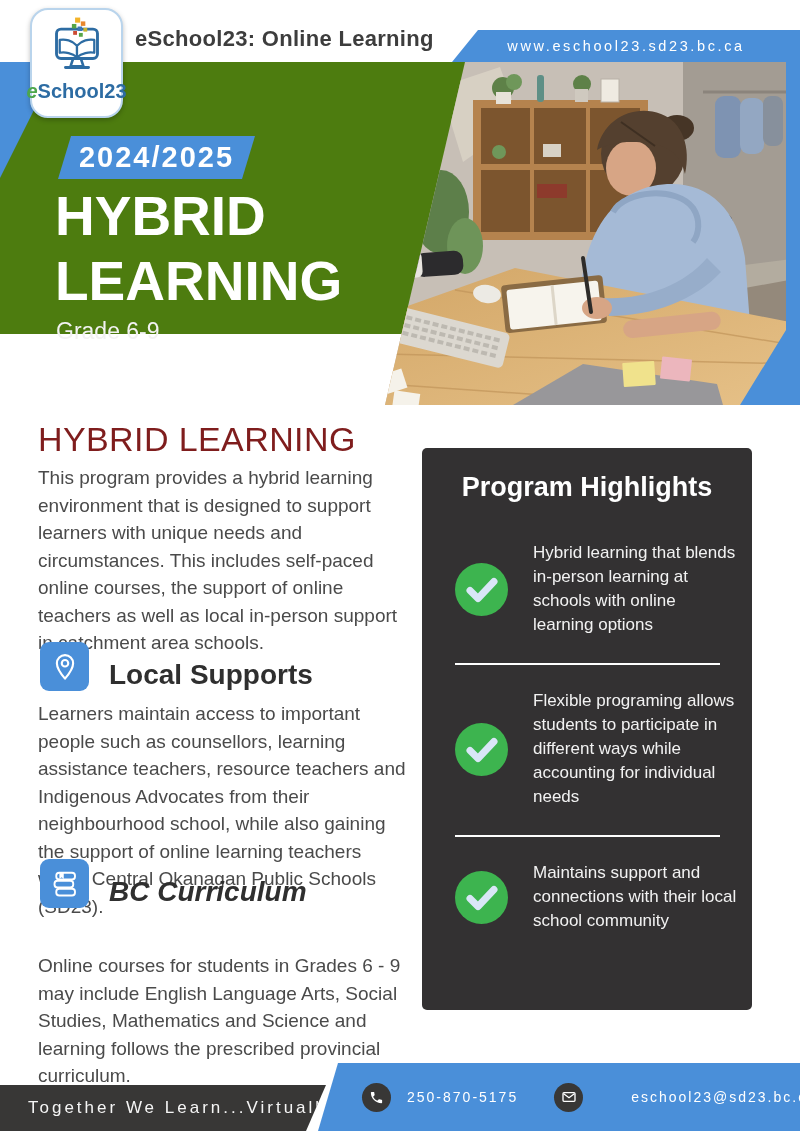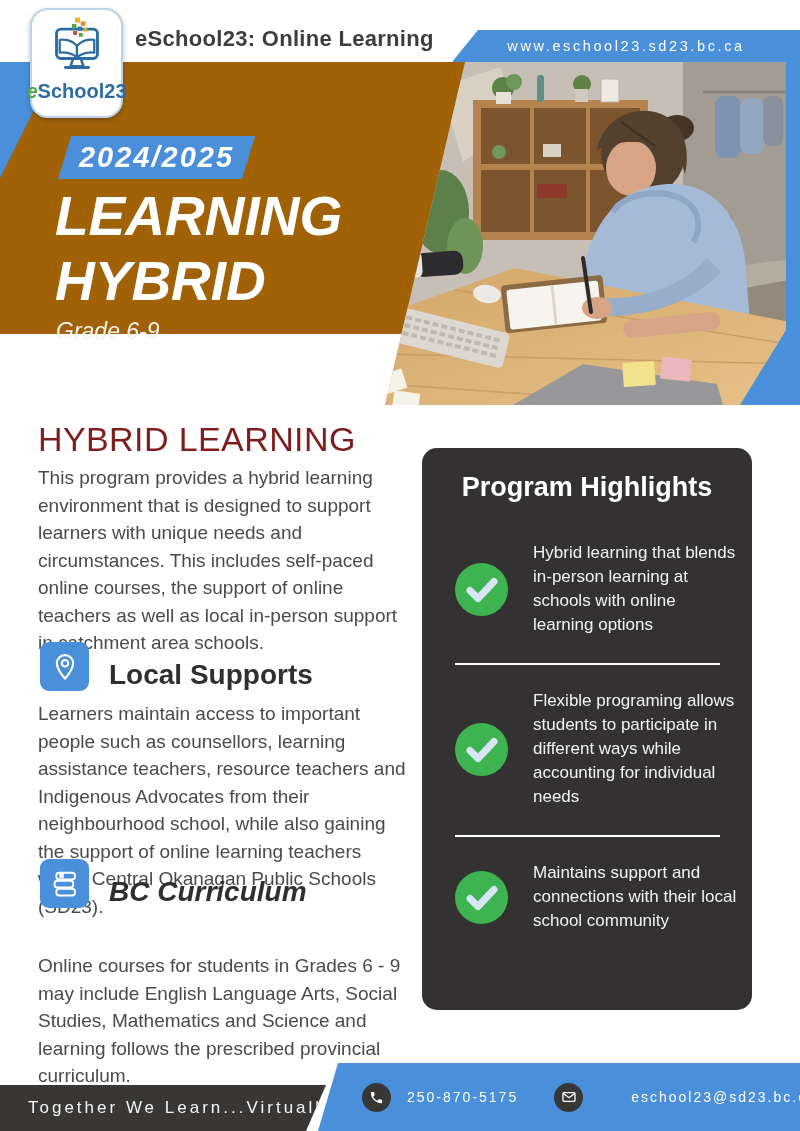--- a/index.html
+++ b/index.html
@@ -22,21 +22,21 @@
     position:absolute; left:30px; top:8px; width:93px; height:110px;
     background:#fff; border:2px solid #b9d4ec; border-radius:18px; z-index:30;
     display:flex; flex-direction:column; align-items:center; justify-content:flex-start;
     box-shadow:0 2px 5px rgba(0,0,0,.25);
   }
   .logo-art { margin-top:6px; }
   .logo-text { font-size:20px; font-weight:700; margin-top:2px; }
   .logo-text .e { color:#4ca64c; font-style:italic; }
   .logo-text .rest { color:#2d6ca3; }
   
-  .hero { position:absolute; left:0; top:62px; width:800px; height:272px; background:#a16207;font-style:italic; }
+  .hero { position:absolute; left:0; top:62px; width:800px; height:272px; background:#4d7c0f; }
   .hero-left-triangle {
     position:absolute; left:0; top:0; width:58px; height:116px;
     background:#4a8fd9; clip-path:polygon(0 0, 100% 0, 0 100%);
   }
   .year-badge {
     position:absolute; left:58px; top:74px; width:197px; height:43px; background:#4a8fd9;
     clip-path:polygon(13px 0, 100% 0, calc(100% - 13px) 100%, 0 100%);
     display:flex; align-items:center; justify-content:center;
   }
   .year-badge span { color:#fff; font-size:29px; font-weight:800; letter-spacing:2px; }
@@ -57,21 +57,21 @@
     width:49px; height:49px; background:#4a8fd9; border-radius:9px;
     display:flex; align-items:center; justify-content:center; flex:0 0 auto;
   }
   .section-title { font-size:28px; font-weight:700; color:#2f2f2f; }
   .section-body { position:absolute; left:38px; width:372px; font-size:19px; line-height:27.5px; color:#4a4a4a; }
   .section-body.local { top:700px; }
   .section-body.bc { top:952px; }
   
   .highlights-panel {
     position:absolute; left:422px; top:448px; width:330px; height:562px;
-    background:#333132; border-radius:15px; color:#f4f4f4; padding-top:24px;
+    background:#333132; border-radius:5px; color:#f4f4f4; padding-top:24px;
   }
   .highlights-title { text-align:center; font-size:27px; font-weight:700; color:#fff; }
   .hl-item { display:flex; align-items:center; gap:25px; padding:0 14px 0 33px; }
   .hl-item.first { margin-top:38px; }
   .hl-check { flex:0 0 auto; }
   .hl-text { font-size:17px; line-height:24px; color:#f2f2f2; }
   .hl-sep { width:265px; height:2px; background:#fff; margin:26px auto 24px auto; }
   
   .footer-dark {
     position:absolute; left:0; top:1085px; width:326px; height:46px; background:#383736;
@@ -199,22 +199,22 @@
         </g>
 
         <path d="M401 0 H415 V343 H355 L401 268 Z" fill="#4a8fd9"></path>
       </svg>
     </div>
 
     <div class="year-badge">
       <span>2024/2025</span>
     </div>
     <div class="hero-title">
+      <div>HYBRID</div>
       <div>LEARNING</div>
-      <div>HYBRID</div>
     </div>
     <div class="hero-sub" style="top:256px;">Grade 6-9</div>
   </div>
 
   <div class="logo-box">
     <svg class="logo-art" width="64" height="62" viewBox="0 0 100 96">
       <rect x="18" y="20" width="64" height="46" rx="7" fill="none" stroke="#2d6ca3" stroke-width="4.5"></rect>
       <path d="M44 66 L40 78 H60 L56 66" fill="none" stroke="#2d6ca3" stroke-width="4"></path>
       <line x1="32" y1="80" x2="68" y2="80" stroke="#2d6ca3" stroke-width="4.5" stroke-linecap="round"></line>
       <path d="M50 46 C43 38 31 35 23 37 L23 57 C31 55 43 58 50 64 Z" fill="#fff" stroke="#2d6ca3" stroke-width="3.5" stroke-linejoin="round"></path>

